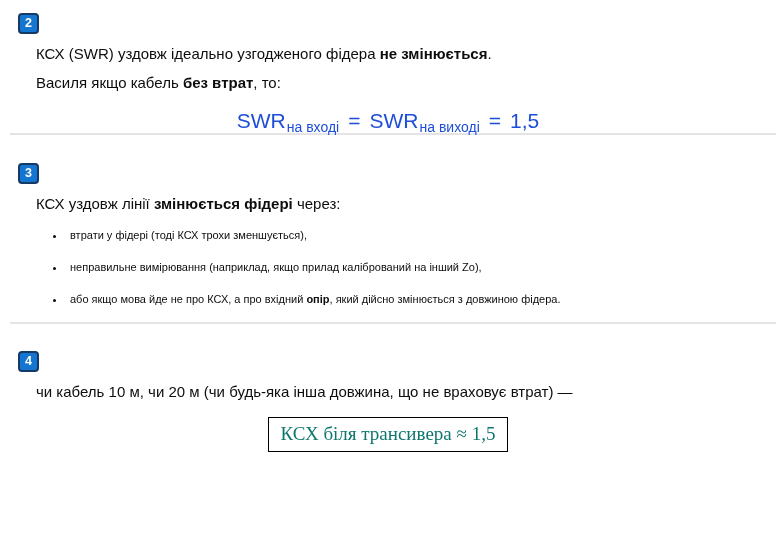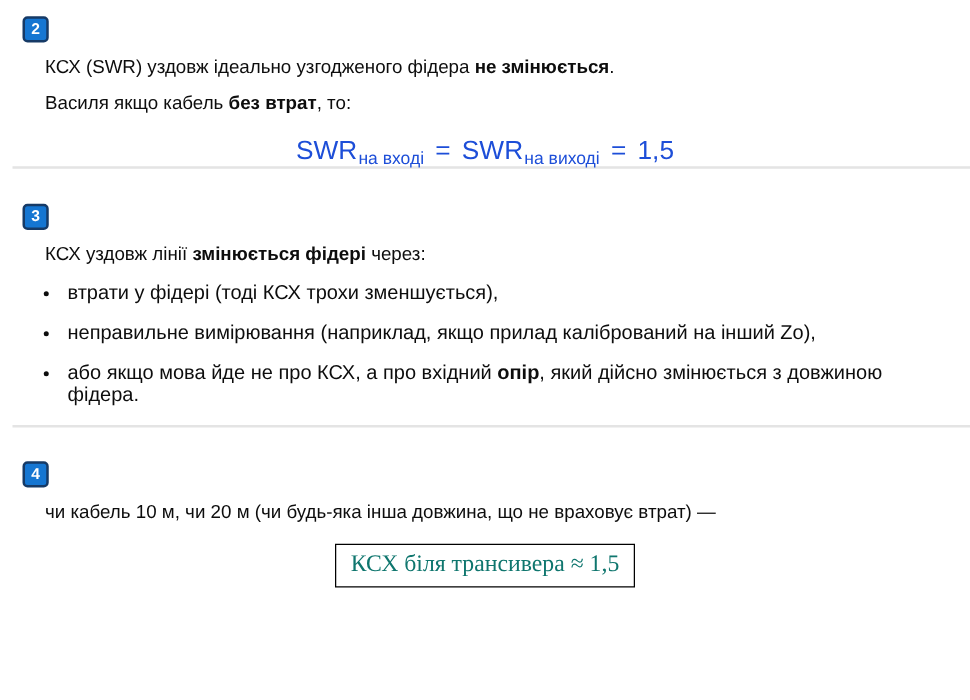--- a/index.html
+++ b/index.html
@@ -78,23 +78,23 @@
 
   .h3-row { margin-top: 28px; }
   .intro-line { margin-top: 13px; }
 
   ul.bullets {
     margin: 13px 0 0 0;
     padding: 0 0 0 32px;
     list-style: disc;
   }
   ul.bullets li {
-    font-size: 16px;
+    font-size: 11px;
     line-height: 18px;
-    margin: 0 0 14px 0;
+    margin: 0 0 14px 16px;
     padding-left: 4px;
   }
 
   .h4-row { margin-top: 27px; }
   .p4 { margin-top: 16px; }
   .p5 { margin-top: 12px; }
 
   .boxed-wrap {
     margin-top: 16px;
     text-align: center;

